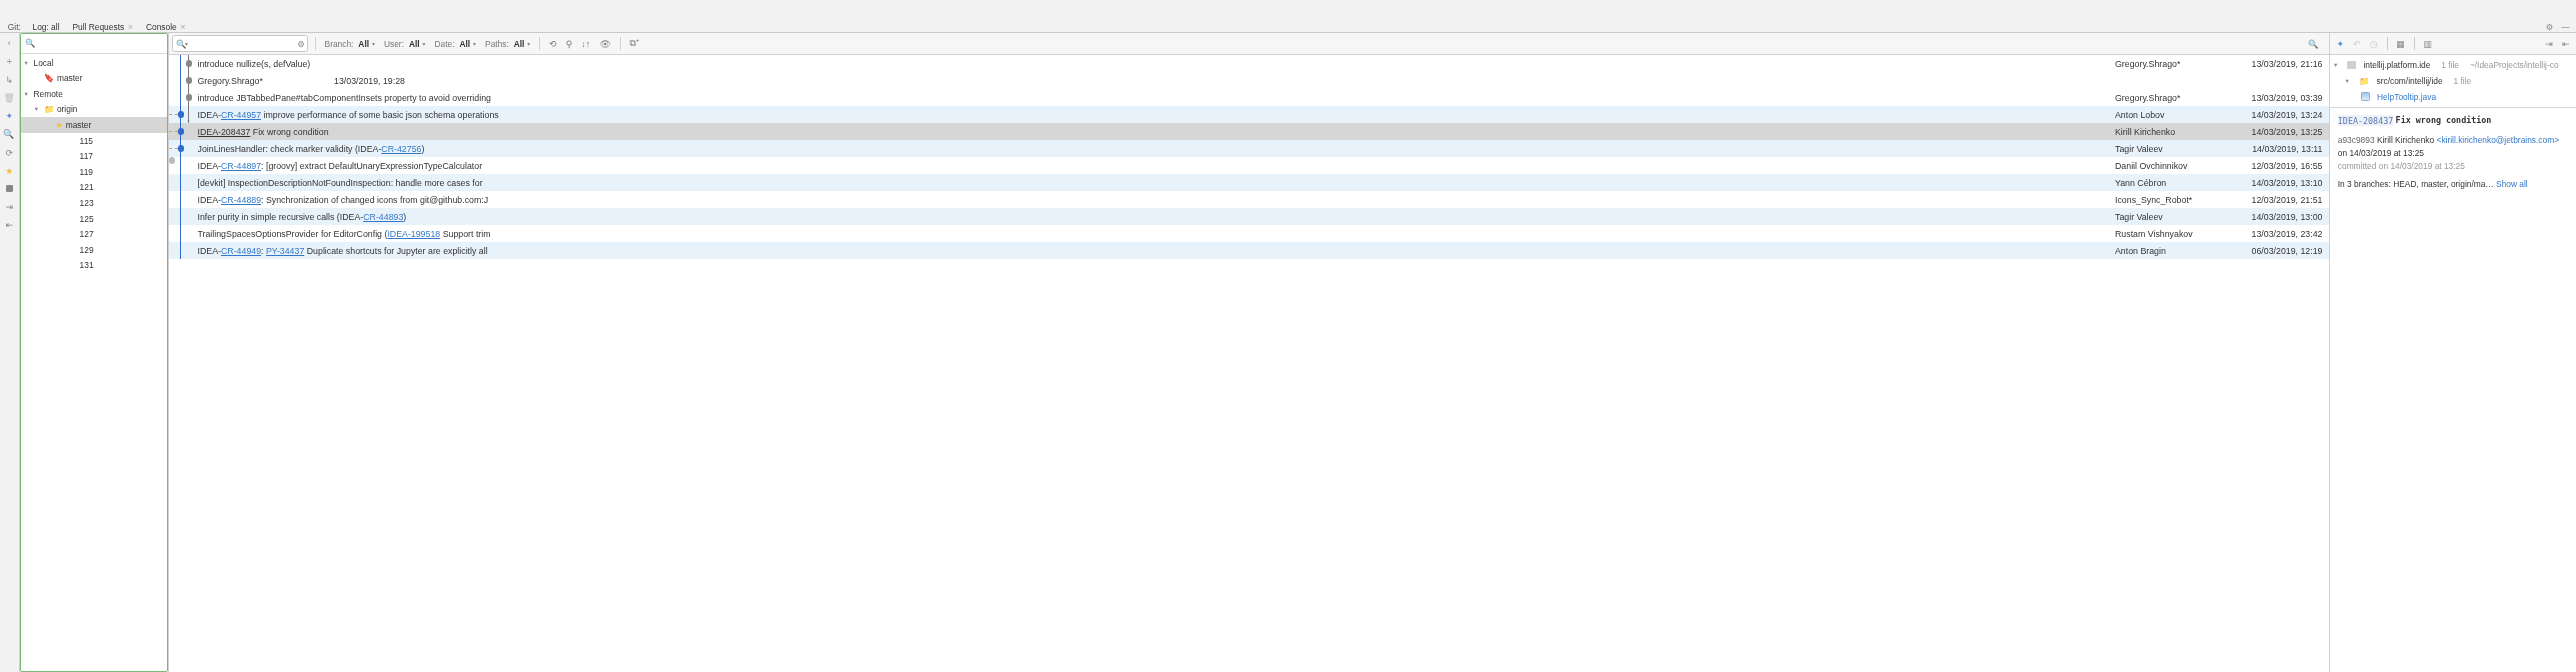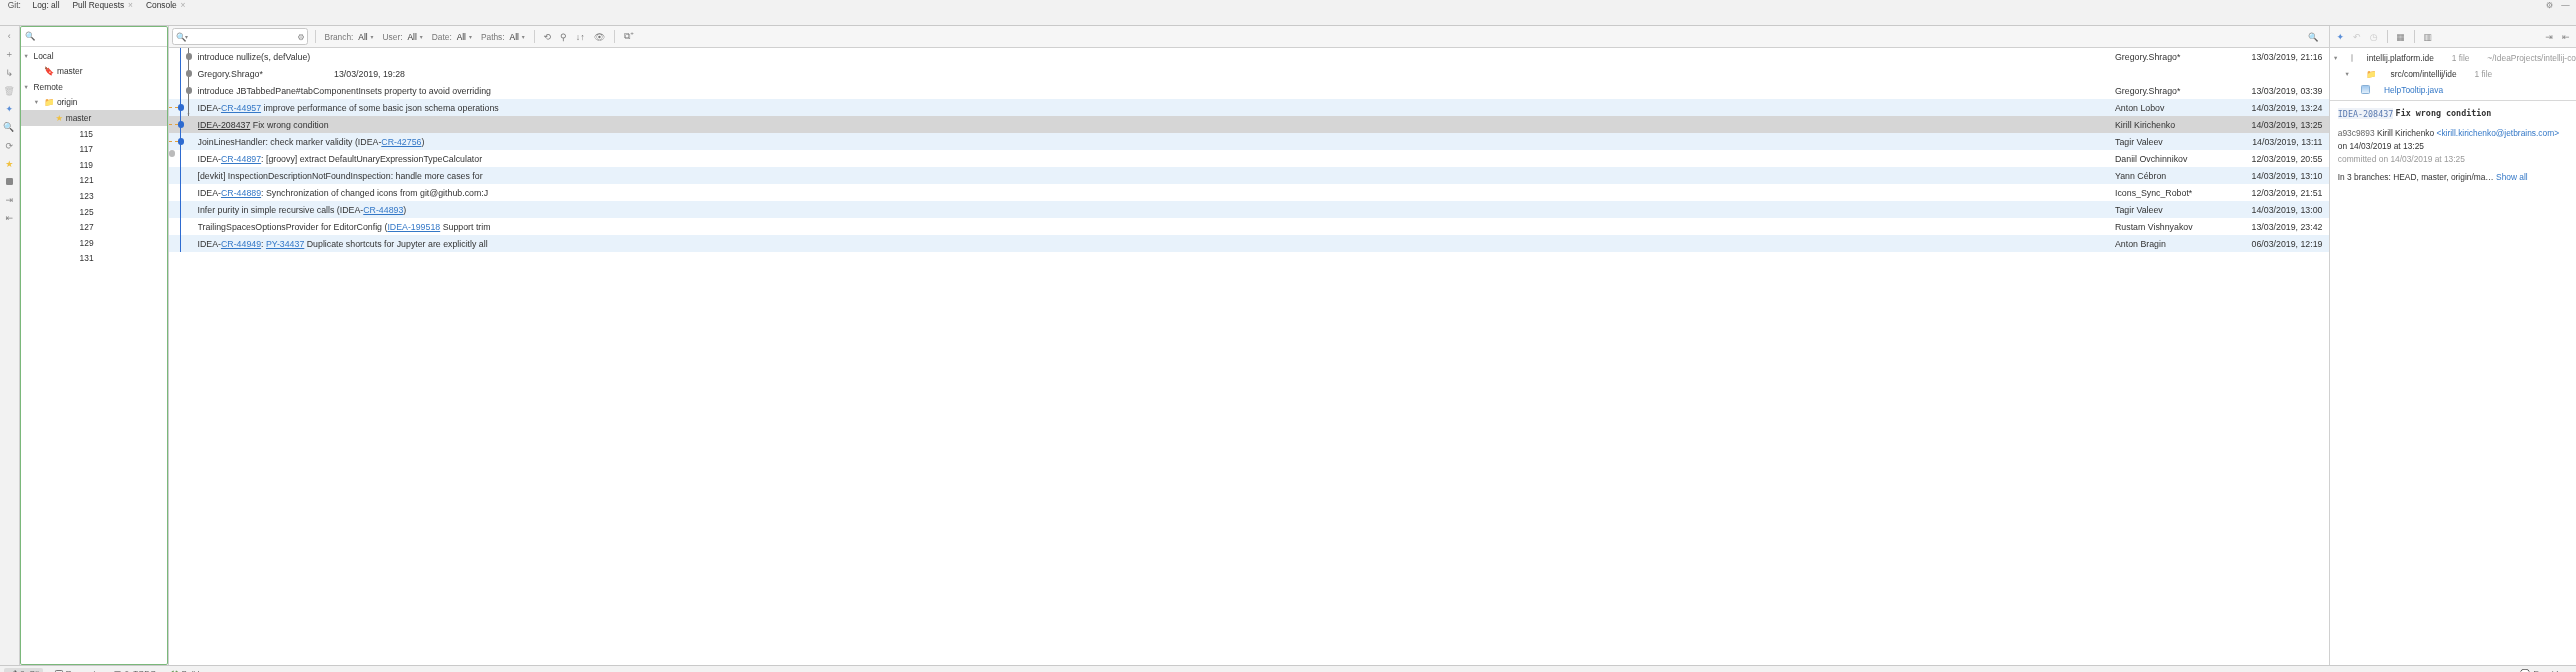--- a/index.html
+++ b/index.html
@@ -1,19 +1,19 @@
 <!DOCTYPE html>
 <html style="font-size:10.4px"><head>
 <meta charset="utf-8">
 <style>
 * { margin: 0; padding: 0; box-sizing: border-box; font-family: -apple-system, "Segoe UI", Arial, sans-serif; }
 body { font-size: 8.4px; color: #333; background: #f2f2f2; overflow: hidden; }
 
 
-.topbar { display: flex; align-items: flex-start; height: 26px; border-bottom: 0.6px solid #c9c9c9; padding: 0 3.9px; gap: 2.6px; background: #f2f2f2; }
+.topbar { display: flex; align-items: flex-end; height: 33px; border-bottom: 0.6px solid #c9c9c9; padding: 0 3.9px; gap: 2.6px; background: #f2f2f2; }
 .topbar .label { color: #555; padding: 0 3.9px; }
 .topbar .tab { display: flex; align-items: center; gap: 3.9px; padding: 0 5.2px; color: #333; }
 .topbar .tab .x { color: #aaa; cursor: pointer; }
 .topbar-spacer { flex: 1; }
 .topbar .icon { color: #888; padding: 0 2.6px; }
 
 .main { display: flex; height: calc(100vh - 17px - 15.6px); }
 
 
 .gutter { width: 19.5px; border-right: 0.6px solid #d0d0d0; display: flex; flex-direction: column; align-items: center; padding-top: 5.2px; gap: 7.8px; background: #f2f2f2; }
@@ -34,21 +34,21 @@
 .tree-row .ico-star { color: #f0c040; }
 
 
 .commits { flex: 1; min-width: 0; display: flex; flex-direction: column; background: #fff; border-left: 0.6px solid #d0d0d0; }
 .commit-toolbar { height: 22px; display: flex; align-items: center; padding: 2.6px 3.9px; gap: 3.9px; border-bottom: 0.6px solid #d0d0d0; background: #f6f6f6; }
 .commit-toolbar .searchbox { position: relative; display: flex; align-items: center; border: 0.6px solid #c8c8c8; border-radius: 2.6px; background: #fff; height: 17px; padding: 0 15.6px 0 14.3px; width: 136px; }
 .commit-toolbar .searchbox .mag { position: absolute; left: 2.6px; top: 2.6px; color: #999; font-size: 8.4px; }
 .commit-toolbar .searchbox .gear-end { position:absolute; right:2.6px; color:#888;}
 .commit-toolbar .sep { width: 0.6px; height: 13px; background: #d0d0d0; margin: 0 2.6px; }
 .commit-toolbar .filter { color: #777; display: flex; align-items: center; gap: 1.3px; padding: 0 2.6px; }
-.commit-toolbar .filter b { color: #333; font-weight: 400; }
+.commit-toolbar .filter b { color: #333; font-weight: 700; }
 .commit-toolbar .dd { color: #888; font-size: 5.8px; }
 .commit-toolbar .spacer { flex: 1; }
 .commit-toolbar .tico { color: #777; padding: 0 2.6px; font-size: 9px; }
 .commit-toolbar .mag-right { color:#888; padding-right:6.5px;}
 
 .commit-list { flex: 1; overflow: hidden; }
 .commit-row { display: flex; align-items: center; height: 17px; font-size: 8.8px; }
 .commit-row.alt { background: #e8f2fb; }
 .commit-row.selected { background: #d6d6d6; }
 .commit-row .graph { width: 29px; position: relative; height: 100%; flex-shrink: 0; }
@@ -67,21 +67,21 @@
 .commit-row .date { width: 104px; text-align: right; white-space: nowrap; padding-right: 6.5px; }
 
 
 .details { width: 247px; border-left: 0.6px solid #d0d0d0; display: flex; flex-direction: column; background: #fff; }
 .details-toolbar { height: 22px; display: flex; align-items: center; border-bottom: 0.6px solid #d0d0d0; padding: 0 3.9px; gap: 3.9px; background: #f6f6f6;}
 .details-toolbar .tico { color: #888; padding: 0 2.6px; font-size: 9px; }
 .details-toolbar .spacer { flex: 1; }
 .details-toolbar .sep { width:0.6px; height:13px; background:#ccc; margin:0 2.6px;}
 
 .details-tree { border-bottom: 0.6px solid #d8d8d8; padding: 2.6px 0; }
-.dt-row { display: flex; align-items: center; height: 15.6px; gap: 14px; white-space: nowrap; font-size: 8.4px; }
+.dt-row { display: flex; align-items: center; height: 15.6px; gap: 7px; white-space: nowrap; font-size: 8.4px; }
 .dt-row.l0 { padding-left: 3.9px; }
 .dt-row.l1 { padding-left: 15.6px; }
 .dt-row.l2 { padding-left: 31px; }
 .dt-row .caret { color: #888; width: 6.5px; font-size: 6.5px; }
 .dt-row .dir-ico { color: #999; }
 .dt-row .file-ico { width:9px; height:9px; display:inline-block; background: linear-gradient(#a0c8ee,#e0eefb); border:0.6px solid #88b0d6; border-radius:1.3px;}
 .dt-row .dir-ico.root { display:inline-flex; width:9px; height:7.8px; background:#d0d0d0; border-radius:1.3px;}
 .dt-row .dirname { color: #333; }
 .dt-row .filecount { color: #999; margin-left: 3.9px; }
 .dt-row .filename { color: #3478c7; }
@@ -299,21 +299,21 @@
           <div class="author">Tagir Valeev</div>
           <div class="date">14/03/2019, 13:11</div>
         </div>
         <div class="commit-row">
           <div class="graph">
             <span class="line1"></span>
             <span class="dot gray"></span>
           </div>
           <div class="msg">IDEA-<a>CR-44897</a>: [groovy] extract DefaultUnaryExpressionTypeCalculator</div>
           <div class="author">Daniil Ovchinnikov</div>
-          <div class="date">12/03/2019, 20:55</div>
+          <div class="date">12/03/2019, 16:55</div>
         </div>
         <div class="commit-row alt">
           <div class="graph">
             <span class="line1"></span>
           </div>
           <div class="msg">[devkit] InspectionDescriptionNotFoundInspection: handle more cases for</div>
           <div class="author">Yann Cébron</div>
           <div class="date">14/03/2019, 13:10</div>
         </div>
         <div class="commit-row">

